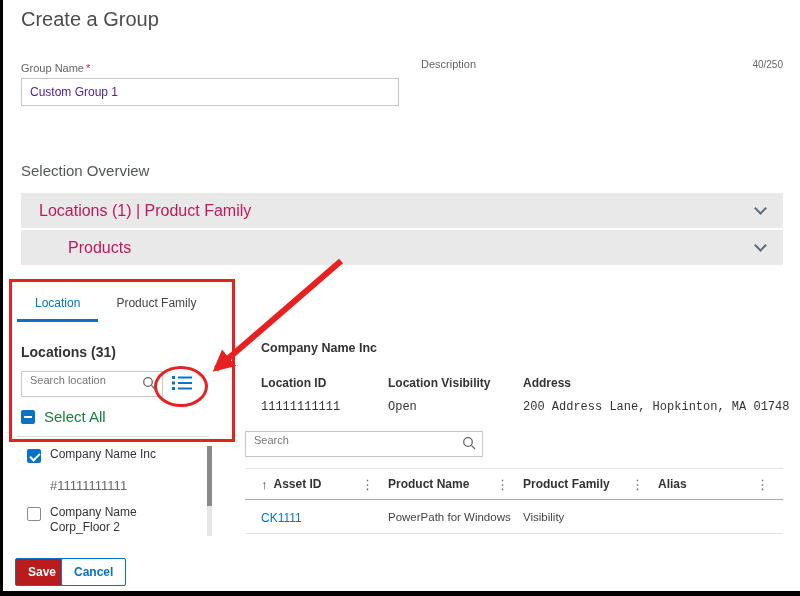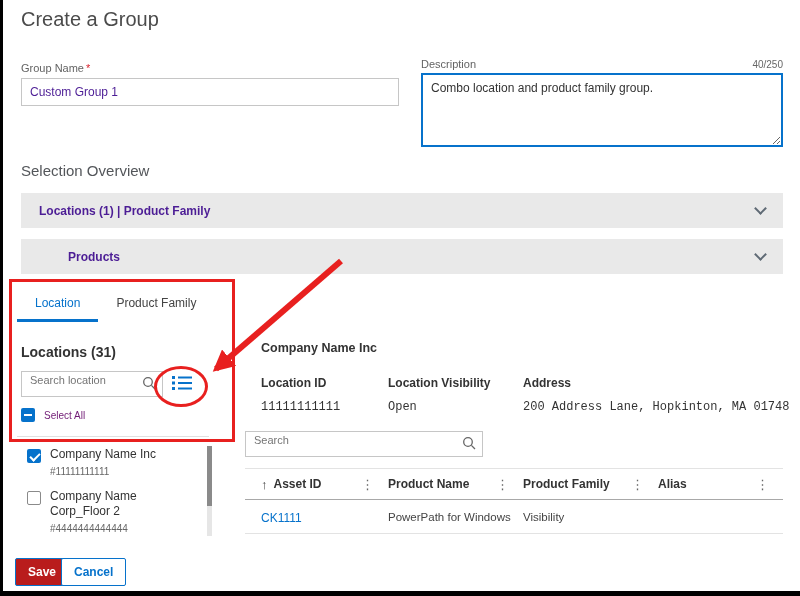--- a/index.html
+++ b/index.html
@@ -29,55 +29,55 @@
     padding:6px 8px; font-size:12px; color:#333; font-family:inherit; resize:both;
   }
 
   
   .section-title { left:18px; top:162px; font-size:15px; font-weight:400; color:#53565a; }
   .accordion {
     left:18px; width:762px; height:35px; background:#e9e9e9;
     display:flex; align-items:center; justify-content:space-between;
     padding:0 18px; cursor:pointer;
   }
-  .acc1 { top:193px; } .acc2 { top:239px;padding-left:47px; }
-  .acc-label { font-size:12px; font-weight:700; color:#4c1d95; }
+  .acc1 { top:193px; } .acc2 { top:230px;padding-left:47px; }
+  .acc-label { font-size:16px; font-weight:400; color:#be185d; }
   .chevron { width:9px; height:9px; border-right:2px solid #5f6a75; border-bottom:2px solid #5f6a75;
     transform:rotate(45deg); margin-top:-5px; }
 
   
   .tabs { left:14px; top:288px; display:flex; }
   .tab { padding:8px 18px 9px; font-size:12px; color:#444; cursor:pointer; border-bottom:3px solid transparent; }
   .tab.active { color:#0672CB; border-bottom-color:#0672CB; }
 
   
   .locations-heading { left:18px; top:344px; font-size:14px; font-weight:700; color:#333; }
   .loc-search { left:18px; top:370px; width:142px; height:26px; }
   .loc-search input, .right-search input {
     width:100%; height:26px; border:1px solid #c6c6c6; padding:0 26px 8px 8px;
     font-size:11px; color:#333; font-family:inherit;
   }
   .search-icon { position:absolute; right:7px; top:6px; line-height:0; }
   .listview-btn { left:164px; top:372px; width:30px; height:24px; background:none; border:none;
     cursor:pointer; display:flex; align-items:center; justify-content:center; }
   .select-all { left:18px; top:408px; display:flex; align-items:center; gap:9px; cursor:pointer; }
-  .select-all-label { font-size:10px; color:#701a75; }
+  .select-all-label { font-size:15px; color:#15803d; }
   .cb { width:14px; height:14px; border-radius:2px; position:relative; flex:none; cursor:pointer; }
   .cb.indeterminate { background:#0672CB; }
   .cb.indeterminate::after { content:""; position:absolute; left:3px; top:6px; width:8px; height:2px; background:#fff; }
   .cb.checked { background:#0672CB; }
   .cb.checked::after { content:""; position:absolute; left:4.5px; top:1.5px; width:4px; height:8px;
     border:solid #fff; border-width:0 2px 2px 0; transform:rotate(45deg); }
   .cb.unchecked { background:#fff; border:1px solid #8a8a8a; }
   .divider { left:14px; top:436px; width:192px; height:1px; background:#e0e0e0; }
   .loc-list { left:14px; top:444px; width:186px; height:94px; overflow:hidden; }
   .loc-item { display:flex; gap:9px; align-items:flex-start; padding:3px 0 0 10px; margin-bottom:9px; }
   .loc-item .cb { margin-top:2px; }
   .item-name { font-size:12px; color:#333; width:138px; line-height:1.3; }
-  .item-id { font-size:10px; color:#666; margin-top:3px; }
+  .item-id { font-size:13px; color:#666; margin-top:15px; }
   .list-scrollbar { left:204px; top:446px; width:5px; height:90px; background:#e6e6e6; cursor:pointer; }
   .scroll-thumb { position:absolute; top:0; left:0; width:5px; height:60px; background:#8a8a8a; }
 
   
   .company-name { left:258px; top:341px; font-size:12.5px; font-weight:700; color:#333; }
   .detail-fields { left:258px; top:376px; display:flex; }
   .detail-field { padding-right:20px; }
   .df1 { width:127px; } .df2 { width:135px; }
   .detail-label { font-size:12px; font-weight:700; color:#333; margin-bottom:10px; }
   .detail-value { font-size:12px; color:#333; white-space:nowrap;font-family:Liberation Mono, monospace; }
@@ -122,21 +122,20 @@
       <span>Group Name</span><span class="req">*</span>
     </div>
     <input type="text" value="Custom Group 1" style="">
   </div>
 
   <div class="abs description-field">
     <div class="label-row">
       <span class="field-label">Description</span>
       <span class="char-counter">40/250</span>
     </div>
-    <textarea style="">Combo location and product family group.</textarea>
   </div>
 
   <h2 class="abs section-title">Selection Overview</h2>
 
   <div class="abs accordion acc1">
     <span class="acc-label">Locations (1) | Product Family</span>
     <span class="chevron"></span>
   </div>
   <div class="abs accordion acc2">
     <span class="acc-label">Products</span>

